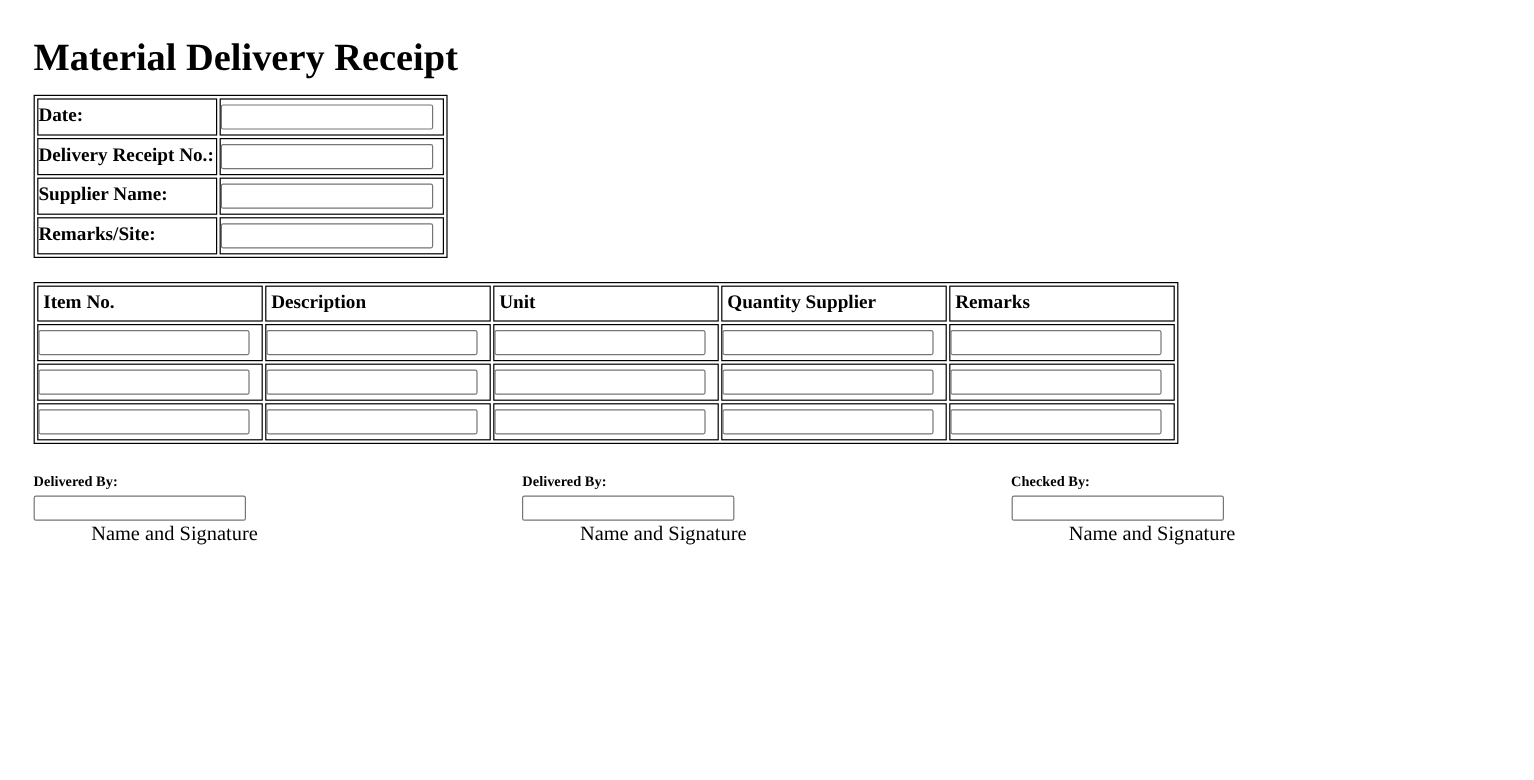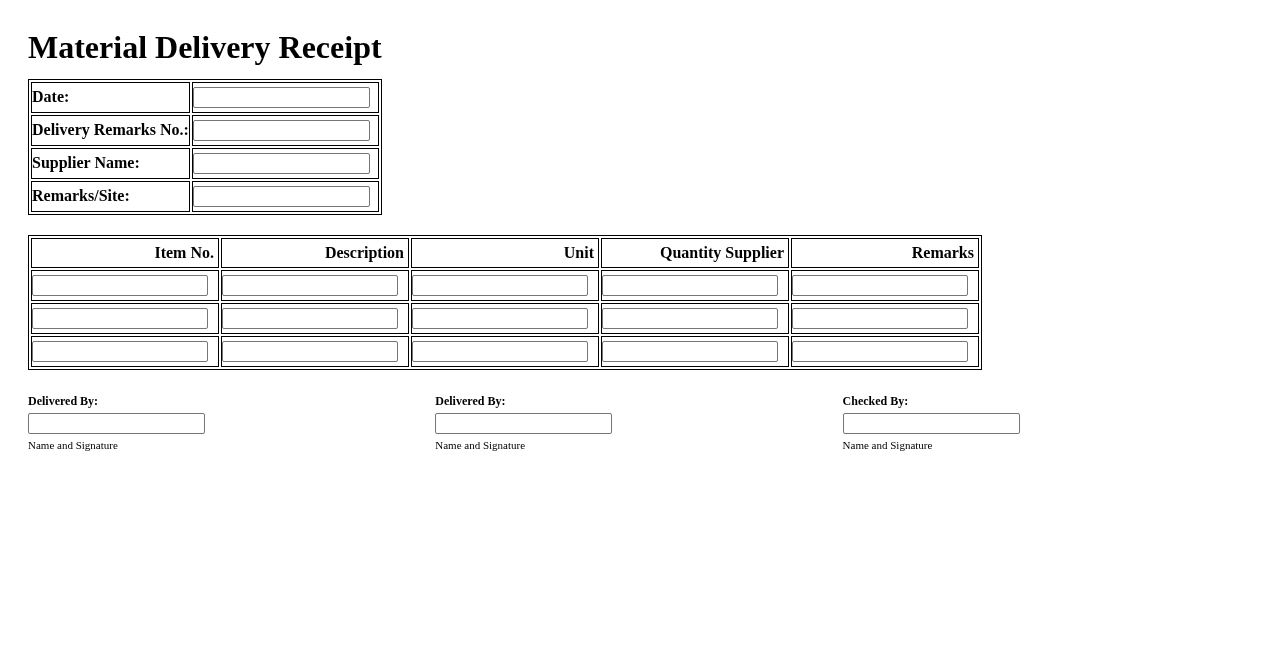--- a/index.html
+++ b/index.html
@@ -49,21 +49,21 @@
   table.header-table td.inp {
     min-width: 185px;
   }
   table.items-table {
     margin-top: 20px;
     table-layout: fixed;
     width: 952px;
   }
   table.items-table th {
     font-weight: bold;
-    text-align: right;
+    text-align: left;
     padding: 5px 4px;
   }
   input[type="text"] {
     width: 177px;
     height: 21px;
     box-sizing: border-box;
     border: 1px solid var(--input-border);
     border-radius: 2px;
     background: #ffffff;
     padding: 1px 2px;
@@ -83,40 +83,41 @@
     flex: 0 0 auto;
   }
   .sig-label {
     font-weight: bold;
     font-size: 12px;
     line-height: 17px;
     margin-bottom: 3px;
   }
   .sig-col input[type="text"] { display: block; }
   .sig-caption {
-    font-size: 11px;
+    font-size: 17px;
     line-height: 14px;
     margin-top: 4px;
+    margin-left: 48px;
   }
 </style>
 </head>
 <body>
 
 <div class="page">
 
   <h1 class="title">Material Delivery Receipt</h1>
 
   <table class="frm header-table">
     <tbody>
       <tr>
         <td class="lbl">Date:</td>
         <td class="inp"><input type="text" value="" style=""></td>
       </tr>
       <tr>
-        <td class="lbl">Delivery Remarks No.:</td>
+        <td class="lbl">Delivery Receipt No.:</td>
         <td class="inp"><input type="text" value="" style=""></td>
       </tr>
       <tr>
         <td class="lbl">Supplier Name:</td>
         <td class="inp"><input type="text" value="" style=""></td>
       </tr>
       <tr>
         <td class="lbl">Remarks/Site:</td>
         <td class="inp"><input type="text" value="" style=""></td>
       </tr>

